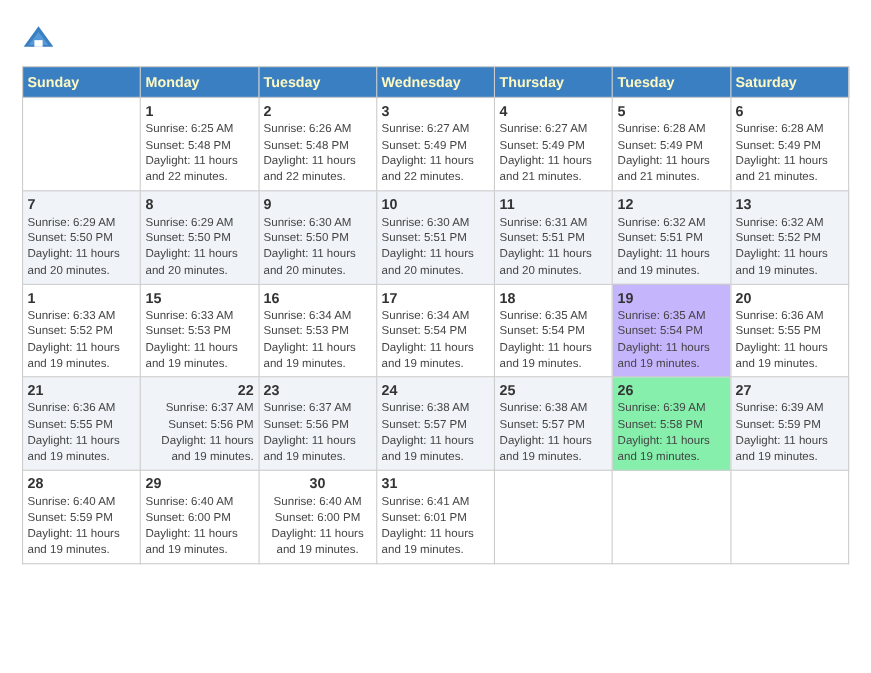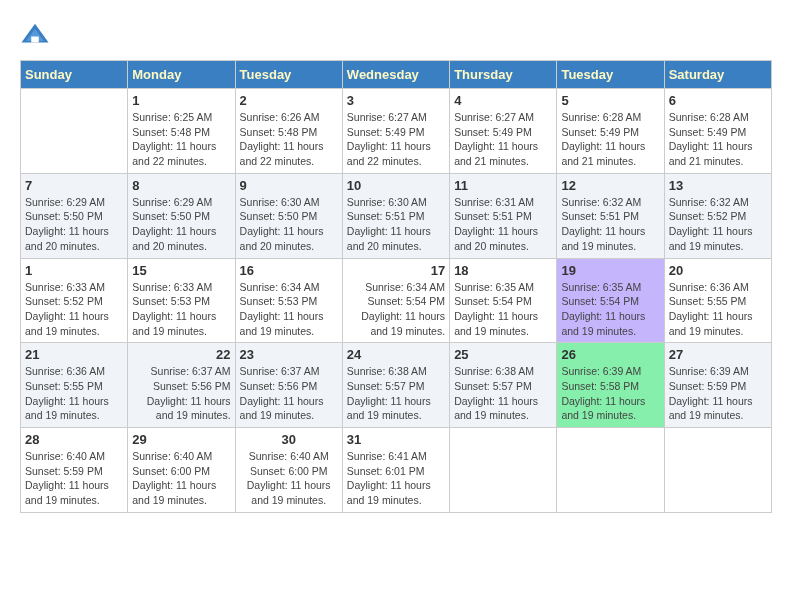--- a/index.html
+++ b/index.html
@@ -192,21 +192,21 @@
           <div class="day-info">Sunrise: 6:33 AM<br>Sunset: 5:52 PM<br>Daylight: 11 hours and 19 minutes.</div>
         </td>
         <td style="background-color: rgb(255, 255, 255);">
           <span class="day-number">15</span>
           <div class="day-info">Sunrise: 6:33 AM<br>Sunset: 5:53 PM<br>Daylight: 11 hours and 19 minutes.</div>
         </td>
         <td style="background-color: rgb(255, 255, 255);">
           <span class="day-number">16</span>
           <div class="day-info">Sunrise: 6:34 AM<br>Sunset: 5:53 PM<br>Daylight: 11 hours and 19 minutes.</div>
         </td>
-        <td style="background-color: rgb(255, 255, 255); text-align: right;">
+        <td style="background-color: rgb(255, 255, 255);">
           <span class="day-number">17</span>
           <div class="day-info">Sunrise: 6:34 AM<br>Sunset: 5:54 PM<br>Daylight: 11 hours and 19 minutes.</div>
         </td>
         <td style="background-color: rgb(255, 255, 255);">
           <span class="day-number">18</span>
           <div class="day-info">Sunrise: 6:35 AM<br>Sunset: 5:54 PM<br>Daylight: 11 hours and 19 minutes.</div>
         </td>
         <td style="background-color: #c4b5fd; margin-top: 26px;">
           <span class="day-number">19</span>
           <div class="day-info">Sunrise: 6:35 AM<br>Sunset: 5:54 PM<br>Daylight: 11 hours and 19 minutes.</div>

